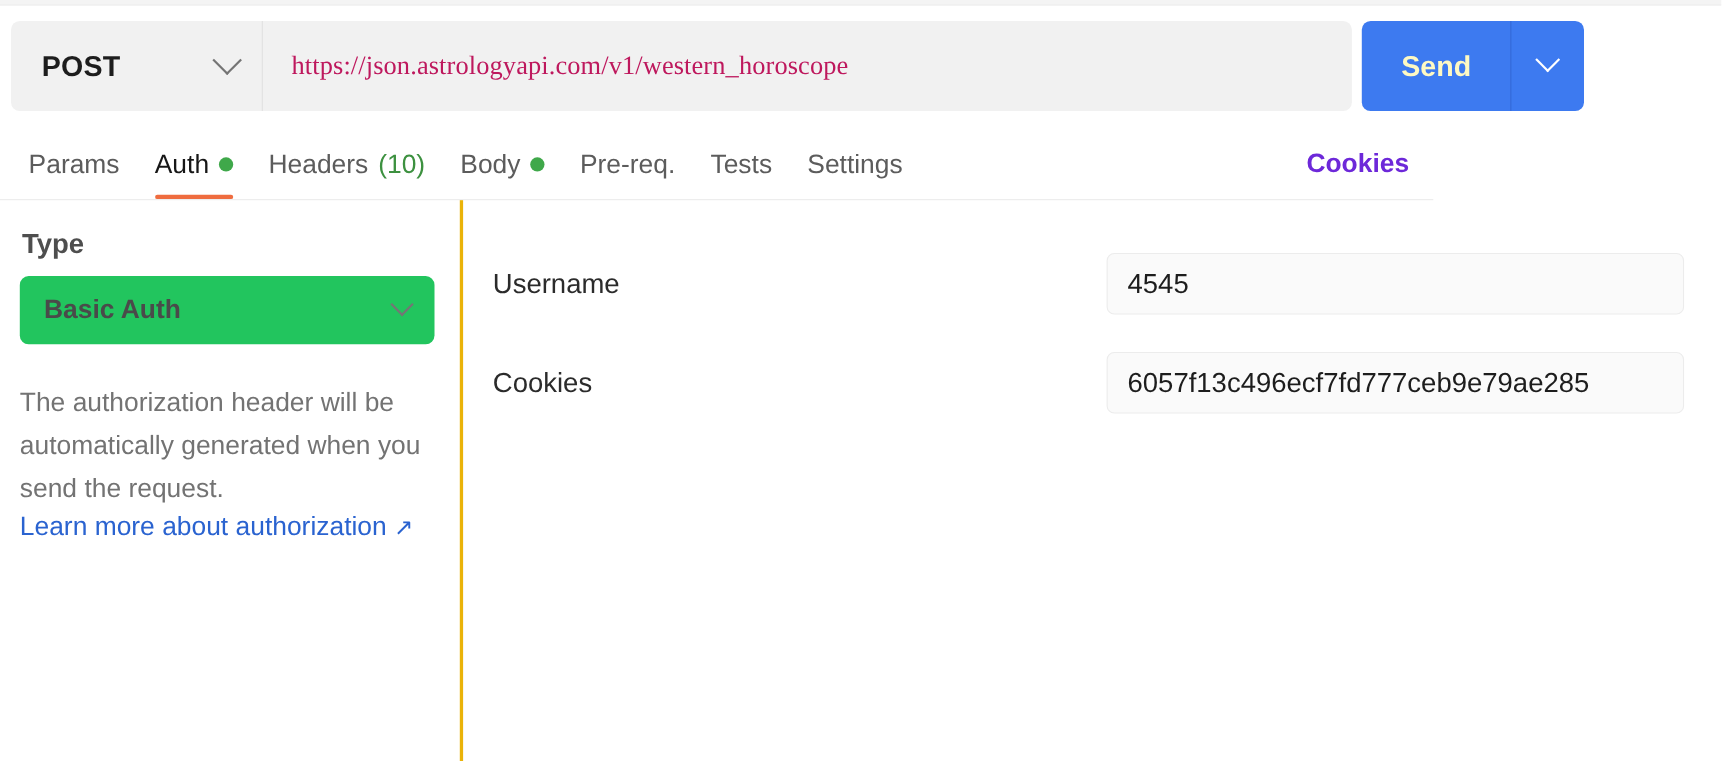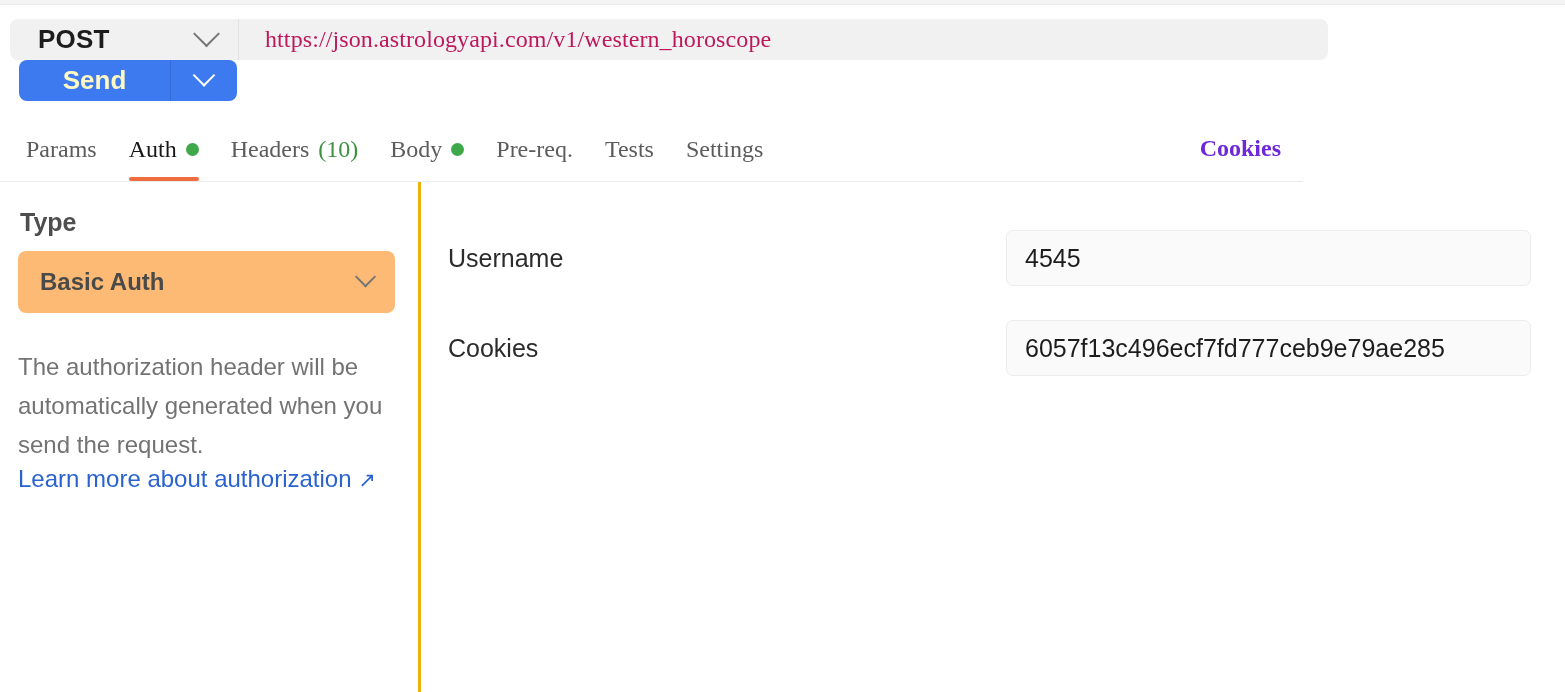--- a/index.html
+++ b/index.html
@@ -29,21 +29,20 @@
 
   
   .url-row {
     position: absolute;
     top: 19px;
     left: 10px;
     width: 1430px;
     height: 82px;
     display: flex;
     align-items: stretch;
-    flex-direction: column;
   }
 
   .method-url-group {
     display: flex;
     align-items: stretch;
     width: 1318px;
     height: 82px;
     background: #f1f1f1;
     border-radius: 8px;
     overflow: hidden;
@@ -134,21 +133,20 @@
   .tabbar {
     position: absolute;
     top: 118px;
     left: 0;
     width: 1303px;
     height: 64px;
     border-bottom: 1px solid #ebebeb;
     box-sizing: border-box;
     display: flex;
     align-items: flex-start;
-    font-family: Liberation Serif, serif;
   }
   .tabs {
     display: flex;
     align-items: stretch;
     height: 63px;
     padding-left: 10px;
   }
   .tab {
     position: relative;
     display: flex;
@@ -218,21 +216,21 @@
   .type-title {
     font-size: 25px;
     font-weight: 700;
     color: #4e4e4e;
     margin: 0 0 14px 2px;
   }
 
   .type-select {
     width: 377px;
     height: 62px;
-    background: #fdba74;
+    background: #22c55e;
     border-radius: 8px;
     display: flex;
     align-items: center;
     justify-content: space-between;
     padding: 0 22px 0 22px;
     box-sizing: border-box;
     cursor: pointer;
   }
   .type-select-label {
     font-size: 24px;

